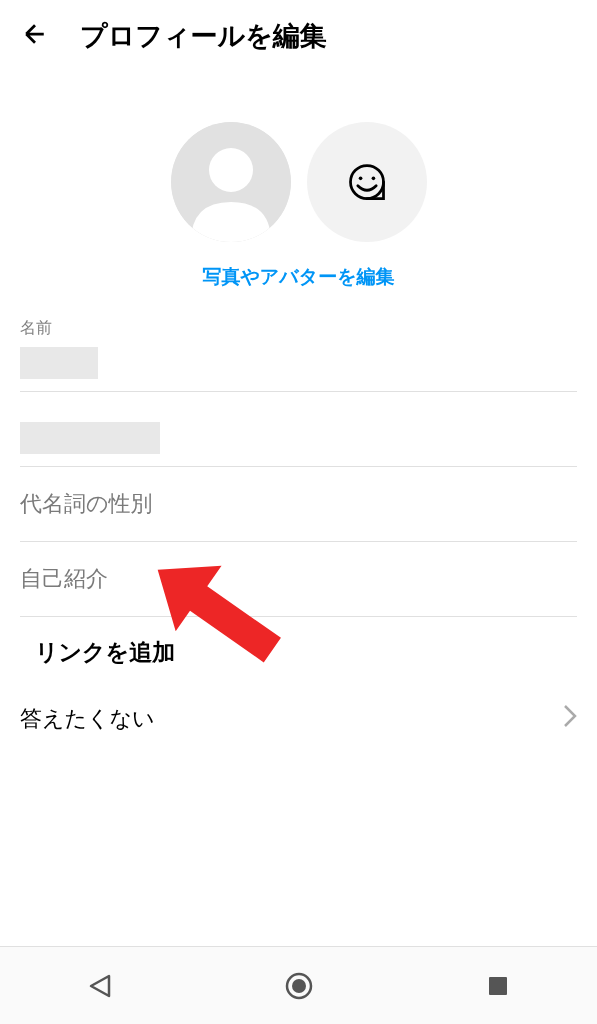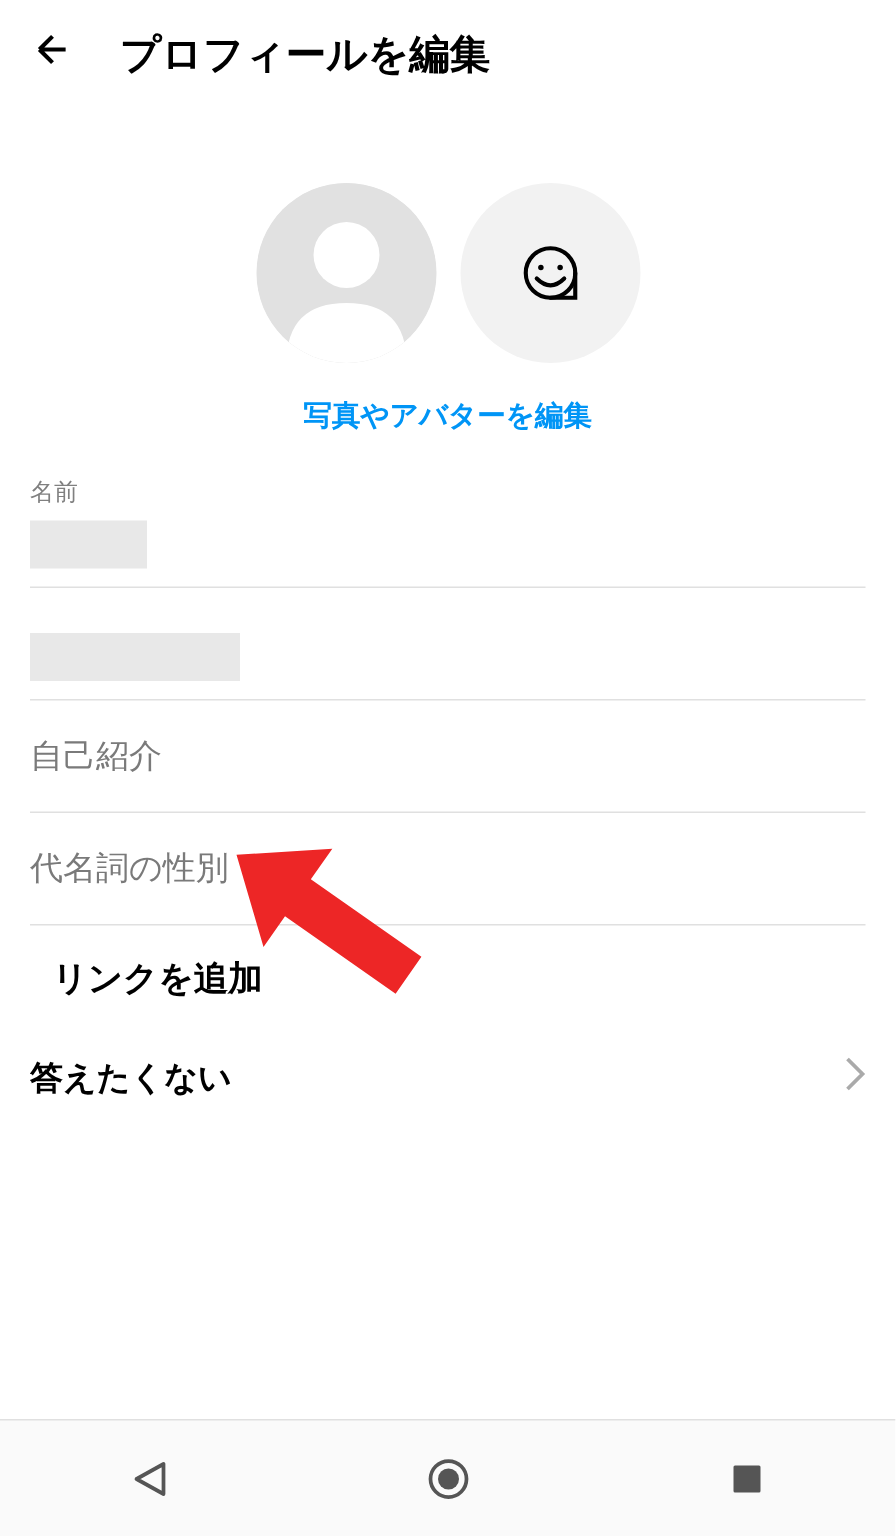--- a/index.html
+++ b/index.html
@@ -10,21 +10,21 @@
     }
     body {
       width: 597px;
       height: 1024px;
       background: #ffffff;
       position: relative;
       overflow: hidden;
     }
     .header {
       display: flex;
-      align-items: flex-start;
+      align-items: flex-end;
       padding: 18px 20px;
     }
     .back-btn {
       font-size: 32px;
       font-weight: 400;
       cursor: pointer;
       margin-right: 30px;
       line-height: 1;
     }
     .header-title {
@@ -124,21 +124,21 @@
     .gender-left {
       flex: 1;
     }
     .gender-label {
       font-size: 16px;
       color: #808080;
       margin-bottom: 6px;
     }
     .gender-value {
       font-size: 22px;
-      font-weight: 700;
+      font-weight: 400;
       color: #000;
       white-space: nowrap;
       overflow: hidden;
     }
     .chevron {
       color: #aaa;
       font-size: 28px;
       margin-left: 10px;
     }
     .arrow-annotation {
@@ -221,25 +221,25 @@
 
   <div class="spacer-1"></div>
 
   <div class="field">
     <div class="field-value">
       <span class="redacted w2"></span>
     </div>
   </div>
 
   <div class="field-row-single">
+    <div class="field-label-big">代名詞の性別</div>
+  </div>
+
+  <div class="field-row-single">
     <div class="field-label-big">自己紹介</div>
-  </div>
-
-  <div class="field-row-single">
-    <div class="field-label-big">代名詞の性別</div>
   </div>
 
   <div class="field-row-link">
     <div class="link-label">リンクを追加</div>
   </div>
 
   <div class="gender-row">
     <div class="gender-left">
       <div class="gender-value">答えたくない</div>
     </div>

